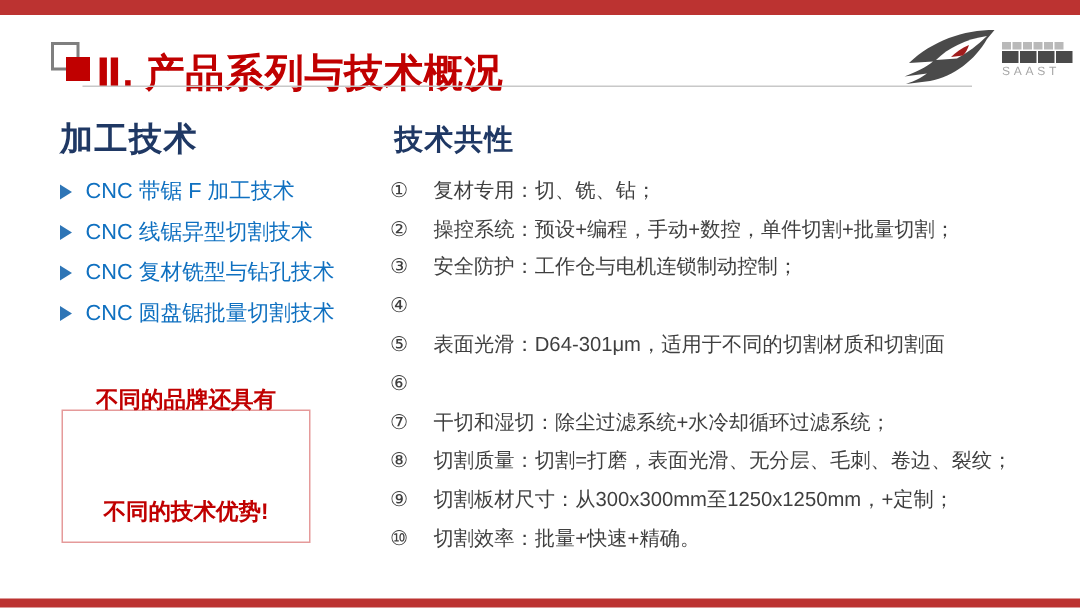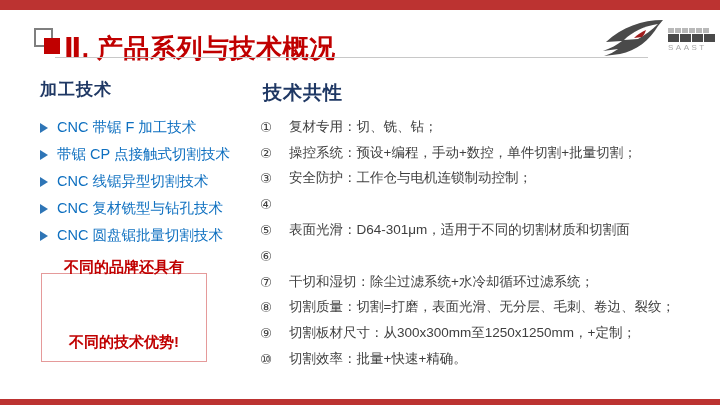--- a/index.html
+++ b/index.html
@@ -20,21 +20,21 @@
   
   .logo{position:absolute;left:600px;top:14px;width:118px;height:48px;}
   .logo svg{position:absolute;left:0;top:4px;}
   .logo-textstack{position:absolute;left:68px;top:14px;width:50px;}
   .logo-row{display:flex;gap:1px;margin-bottom:1px;}
   .logo-row.small span{display:block;width:6px;height:5px;background:#b9b9b9;}
   .logo-row.big span{display:block;width:11px;height:8px;background:#4a4a4a;}
   .brand-name{font-size:8px;letter-spacing:2.5px;color:#a6a6a6;margin-top:1px;}
 
   
-  .left-heading{position:absolute;left:40px;top:78px;font-size:17px;font-weight:bold;color:#1f3864;letter-spacing:1px;}
+  .left-heading{position:absolute;left:40px;top:78px;font-size:22px;font-weight:bold;color:#1f3864;letter-spacing:1px;}
   .left-list{position:absolute;left:40px;top:114px;}
   .left-item{display:flex;align-items:center;height:27px;white-space:nowrap;}
   .arrow-bullet{width:0;height:0;border-left:8px solid #2e75b6;border-top:5px solid transparent;
     border-bottom:5px solid transparent;margin-right:9px;flex:none;}
   .left-item .lbl{font-size:14.5px;color:#0f70c0;}
 
   
   .note-box{position:absolute;left:41px;top:273px;width:164px;height:87px;border:1px solid #e59a9a;
     display:flex;flex-direction:column;justify-content:flex-end;align-items:center;gap:36px;}
   .note-line{font-size:15px;font-weight:bold;color:#c00000;line-height:39px;white-space:nowrap;}
@@ -79,24 +79,20 @@
     </div>
     <div class="brand-name">SAAST</div>
   </div>
 </div>
 
 <div class="left-heading">加工技术</div>
 <div class="left-list">
   <div class="left-item">
     <span class="arrow-bullet"></span>
     <span class="lbl">CNC 带锯 F 加工技术</span>
-  </div>
-  <div class="left-item">
-    <span class="arrow-bullet"></span>
-    <span class="lbl">带锯 CP 点接触式切割技术</span>
   </div>
   <div class="left-item">
     <span class="arrow-bullet"></span>
     <span class="lbl">CNC 线锯异型切割技术</span>
   </div>
   <div class="left-item">
     <span class="arrow-bullet"></span>
     <span class="lbl">CNC 复材铣型与钻孔技术</span>
   </div>
   <div class="left-item">

